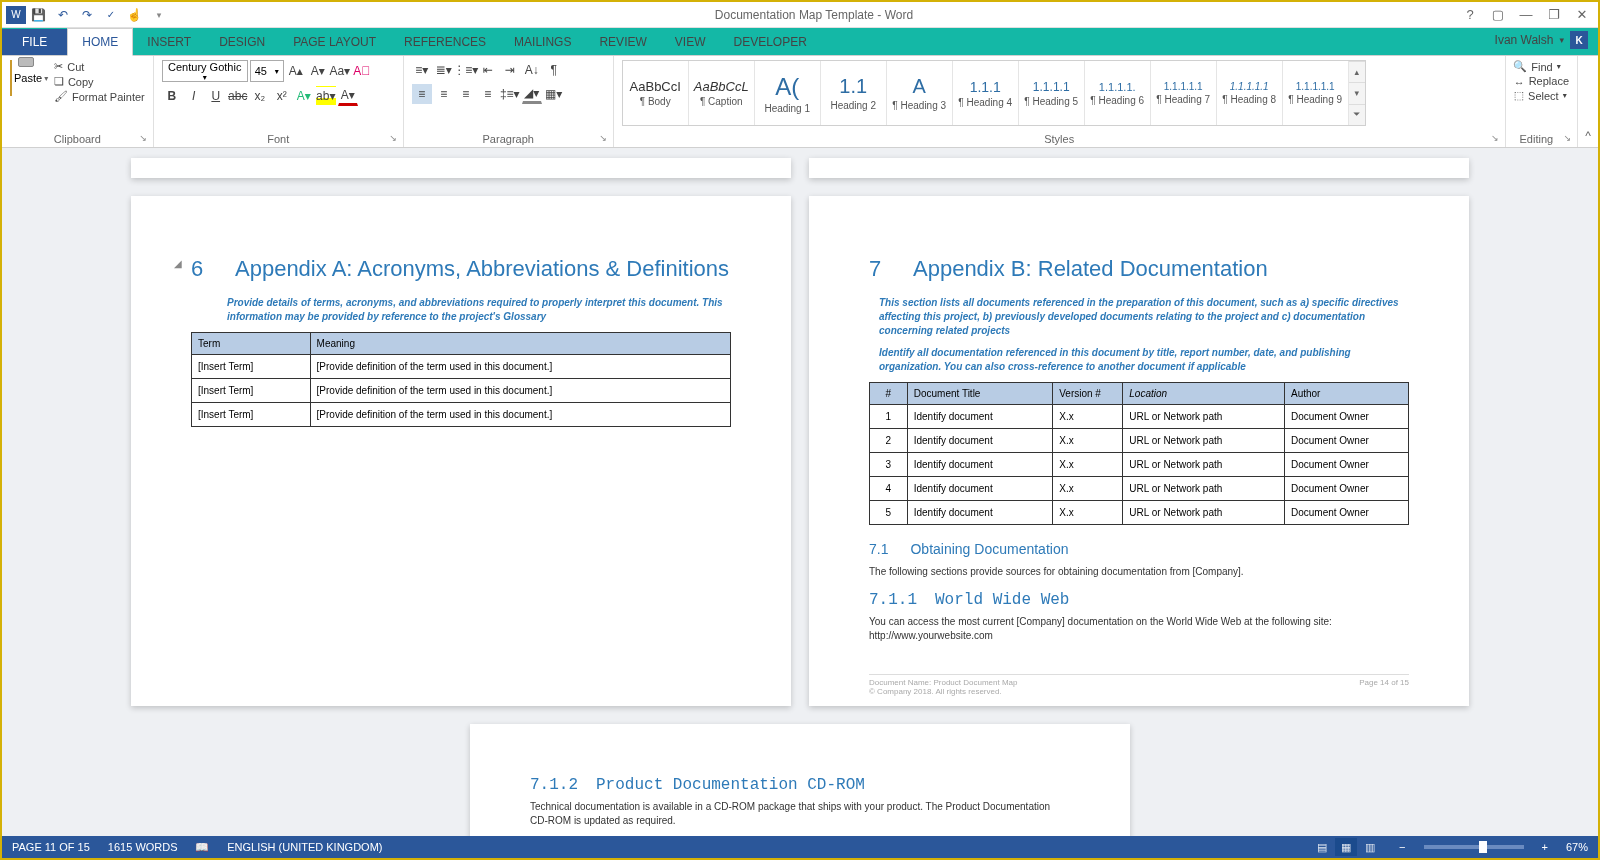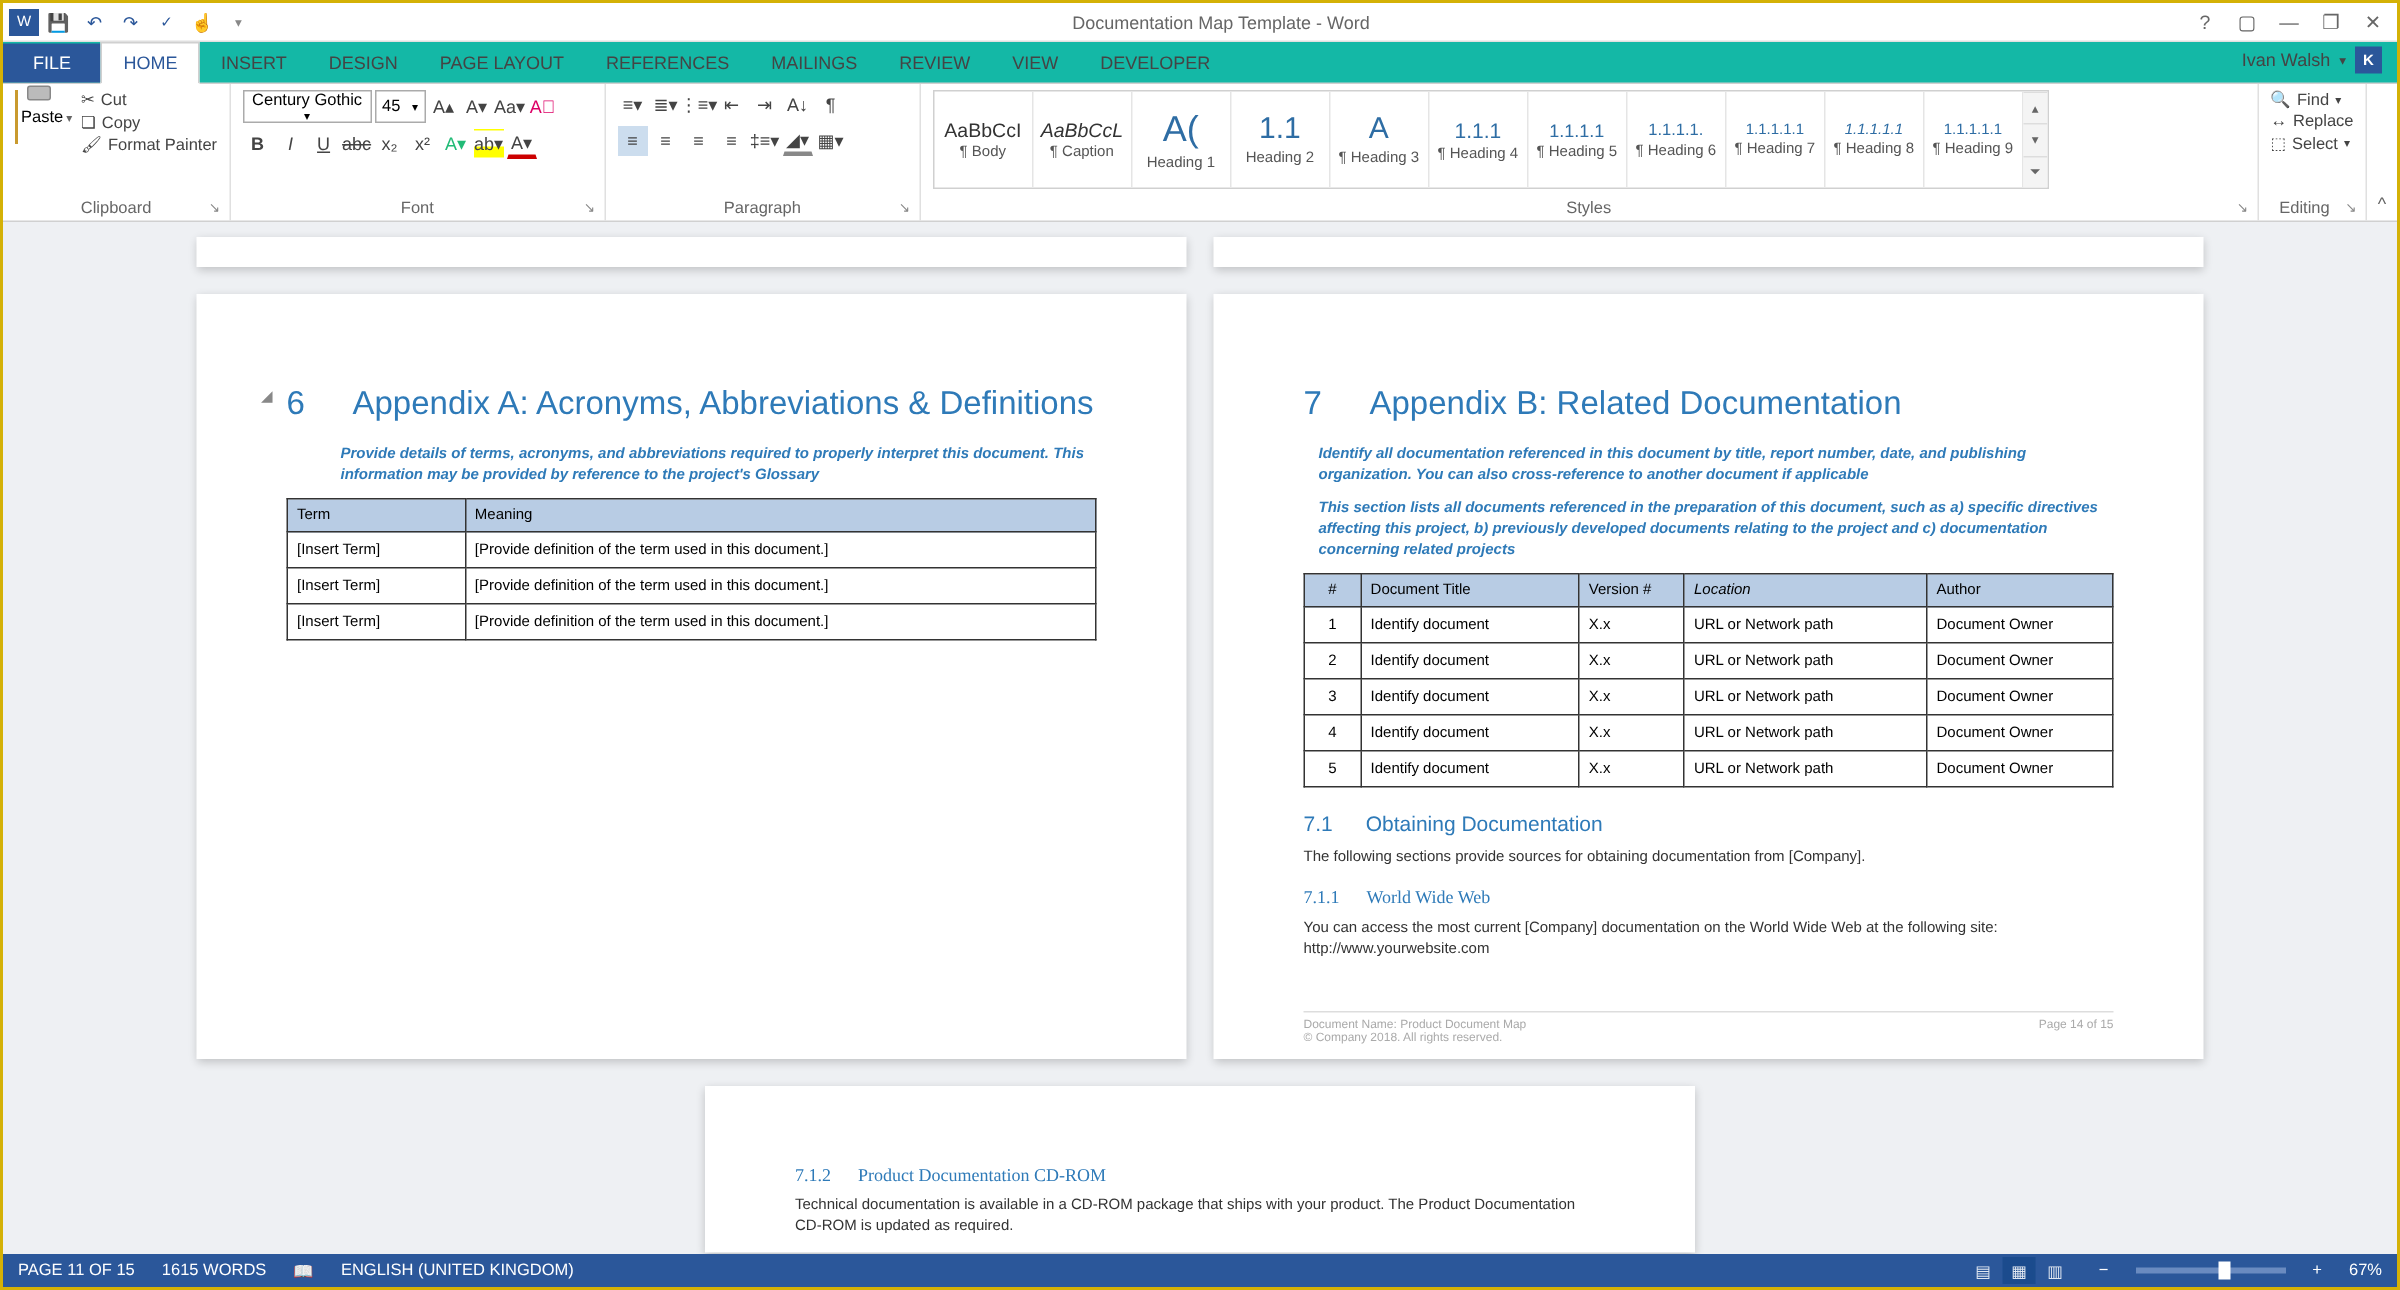--- a/index.html
+++ b/index.html
@@ -62,21 +62,21 @@
 .docarea { flex: 1; background: #eef0f3; overflow: auto; padding: 10px 0; display: flex; flex-direction: column; align-items: center; gap: 18px; position: relative; }
 .pagepair { display: flex; gap: 18px; }
 .page { width: 660px; height: 510px; background: #fff; box-shadow: 0 2px 6px rgba(0,0,0,0.2); padding: 60px 60px 30px; position: relative; font-family: Arial, sans-serif; }
 .page.top { height: 20px; padding: 0; }
 .page.third { width: 660px; height: 120px; padding: 40px 60px 10px; }
 
 .h1 { color: #2e7ab8; font-family: "Century Gothic", sans-serif; font-size: 22px; font-weight: normal; margin-bottom: 14px; display: flex; gap: 24px; }
 .h1 .num { width: 20px; }
 .instr { color: #2e7ab8; font-style: italic; font-size: 10px; margin: 0 0 8px 36px; line-height: 1.4; font-weight: bold; }
 .h2 { color: #2e7ab8; font-family: "Century Gothic", sans-serif; font-size: 14px; margin: 16px 0 8px; display: flex; gap: 22px; }
-.h3 { color: #2e7ab8; font-family: Liberation Serif, serif; font-size: 12px; margin: 12px 0 6px; display: flex; gap: 18px; }
+.h3 { color: #2e7ab8; font-family: Liberation Mono, monospace; font-size: 16px; margin: 12px 0 6px; display: flex; gap: 18px; }
 .body-text { font-size: 10px; color: #333; margin-left: 0; line-height: 1.4; }
 
 table.doc { border-collapse: collapse; width: 100%; font-size: 10px; margin-left: 0; }
 table.doc th { background: #b8cce4; border: 1px solid #333; padding: 5px 6px; text-align: left; font-weight: normal; }
 table.doc td { border: 1px solid #333; padding: 6px; }
 table.doc td.c { text-align: center; }
 
 .pfoot { position: absolute; bottom: 10px; left: 60px; right: 60px; font-size: 8px; color: #aaa; border-top: 1px solid #ddd; padding-top: 3px; display: flex; justify-content: space-between; }
 .collapse-tri { position: absolute; left: 43px; color: #888; font-size: 10px; }
 
@@ -332,22 +332,22 @@
               </tr>
         </tbody>
           </table>
       </div>
 
       <div class="page">
         <div class="h1">
             <span class="num">7</span>
             <span>Appendix B: Related Documentation</span>
           </div>
+        <div class="instr" style="margin-left:10px;">This section lists all documents referenced in the preparation of this document, such as a) specific directives affecting this project, b) previously developed documents relating to the project and c) documentation concerning related projects</div>
         <div class="instr" style="margin-left:10px;">Identify all documentation referenced in this document by title, report number, date, and publishing organization. You can also cross-reference to another document if applicable</div>
-        <div class="instr" style="margin-left:10px;">This section lists all documents referenced in the preparation of this document, such as a) specific directives affecting this project, b) previously developed documents relating to the project and c) documentation concerning related projects</div>
         <table class="doc">
           <tbody>
               <tr>
             <th style="width:7%;text-align:center;">#</th>
             <th style="width:27%;">Document Title</th>
             <th style="width:13%;">Version #</th>
             <th style="width:30%;font-style:italic;">Location</th>
             <th>Author</th>
           </tr>
           <tr>

